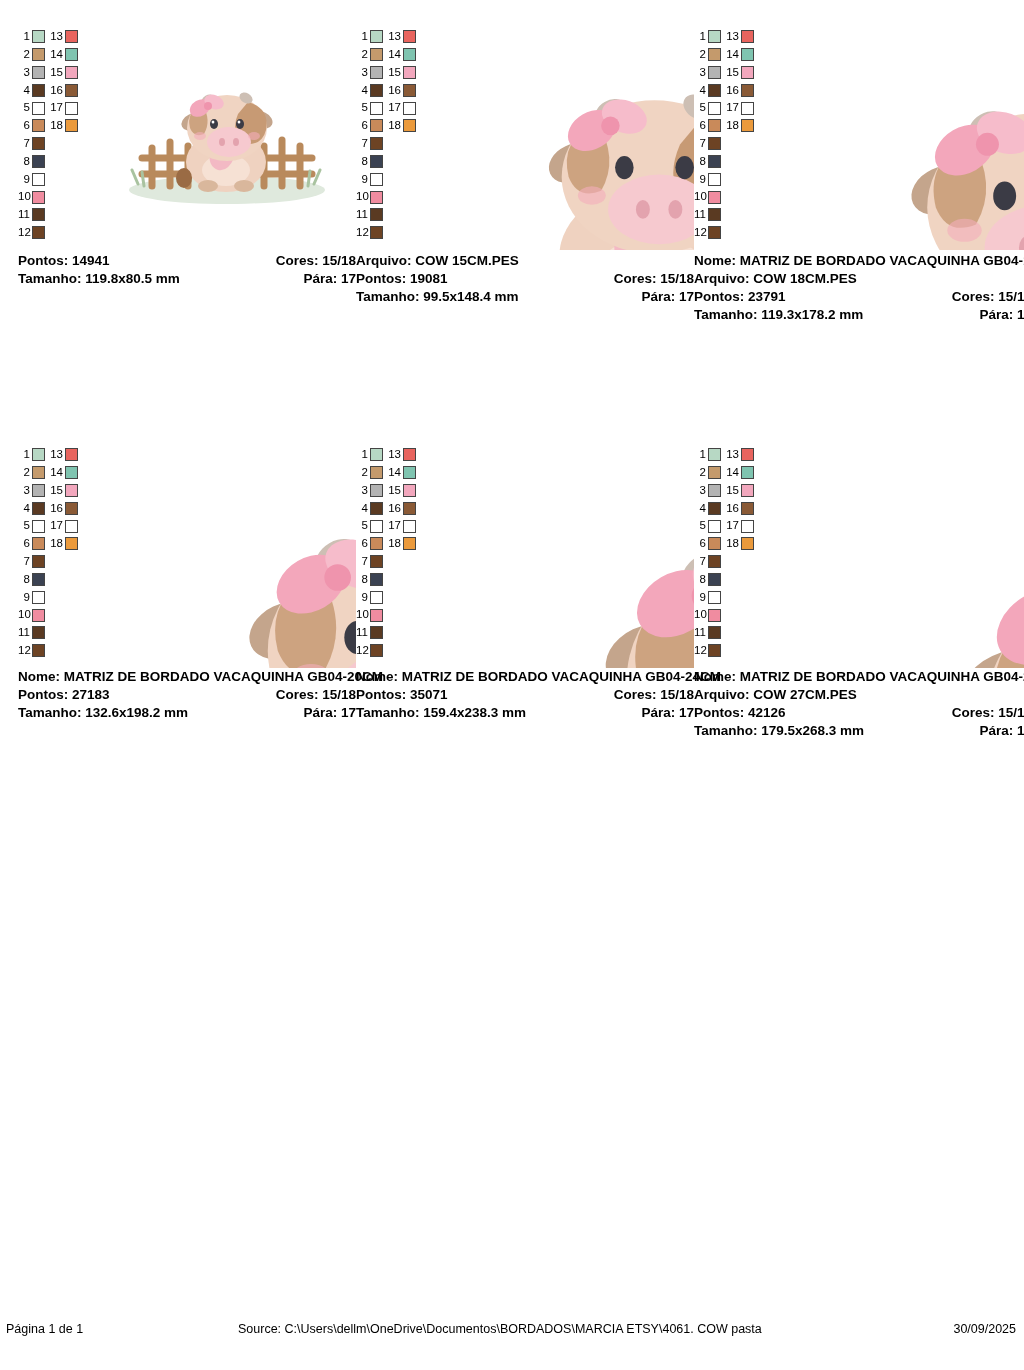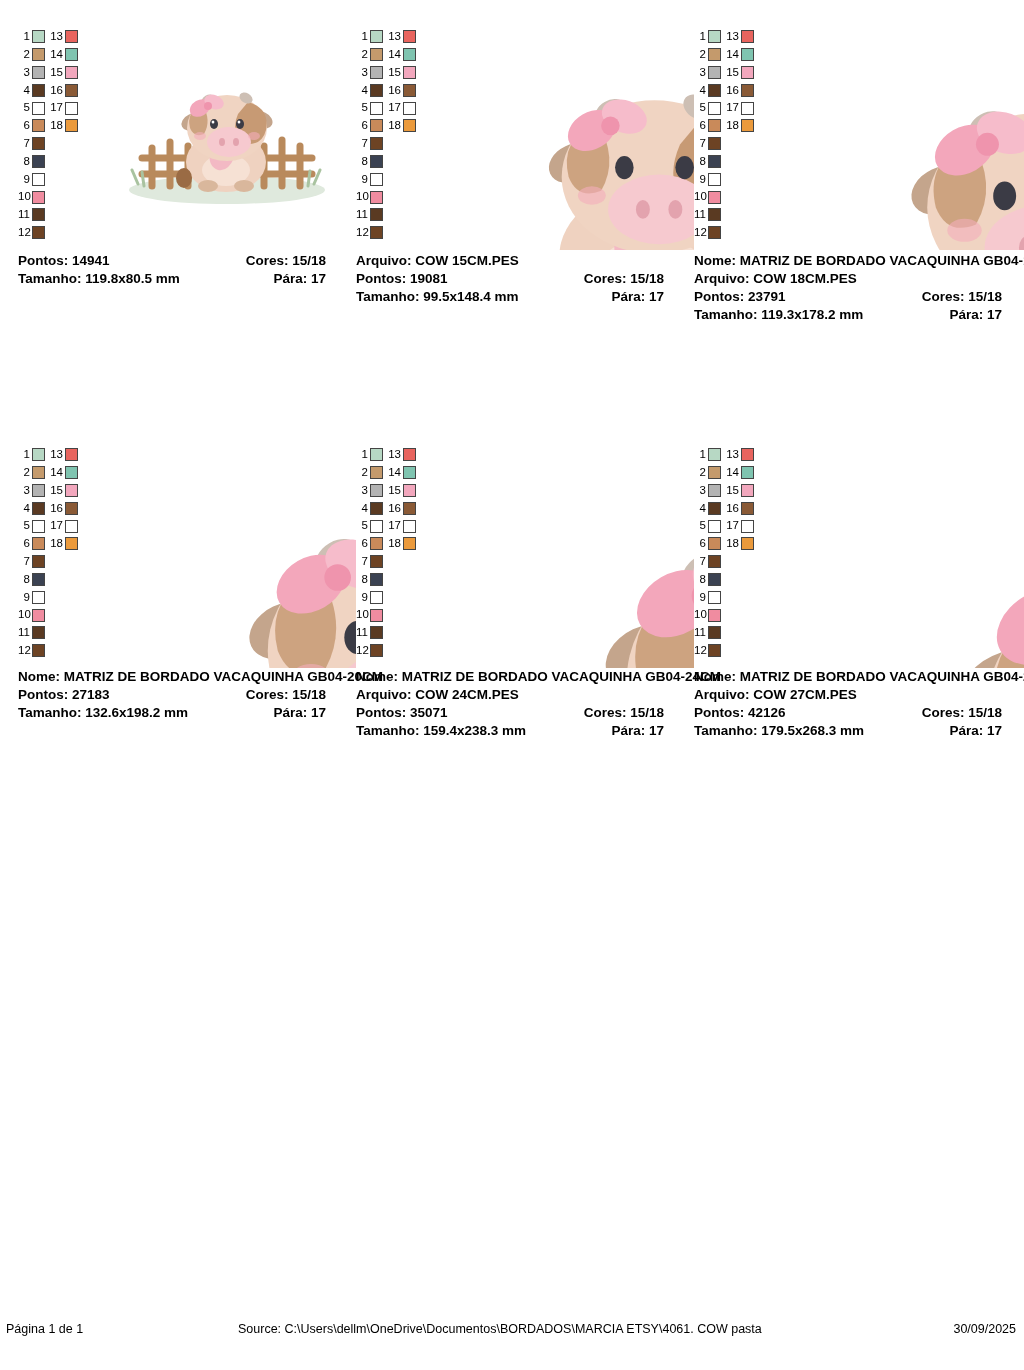--- a/index.html
+++ b/index.html
@@ -89,21 +89,21 @@
     white-space: nowrap;
     position: relative;
   }
   .info .line {
     position: relative;
     height: 18px;
   }
   .info .lbl { }
   .info .right {
     position: absolute;
-    right: 30px;
+    right: 0;
     top: 0;
   }
   .row1 .info { margin-top: 2px; }
 
   
   .footer {
     position: absolute;
     left: 0;
     top: 1322px;
     width: 1024px;
@@ -769,24 +769,20 @@
               </g>
             </svg>
           </div>
         </div>
         <div class="info">
           <div class="line">
             <span class="lbl">Nome:</span>
             <span>MATRIZ DE BORDADO VACAQUINHA GB04-24CM</span>
           </div>
           <div class="line">
-            <span class="lbl">Arquivo:</span>
-            <span>COW 24CM.PES</span>
-          </div>
-          <div class="line">
             <span class="lbl">Pontos:</span>
             <span>35071</span>
             <span class="right">
               <span>Cores:</span>
               <span>15/18</span>
             </span>
           </div>
           <div class="line">
             <span class="lbl">Tamanho:</span>
             <span>159.4x238.3 mm</span>

